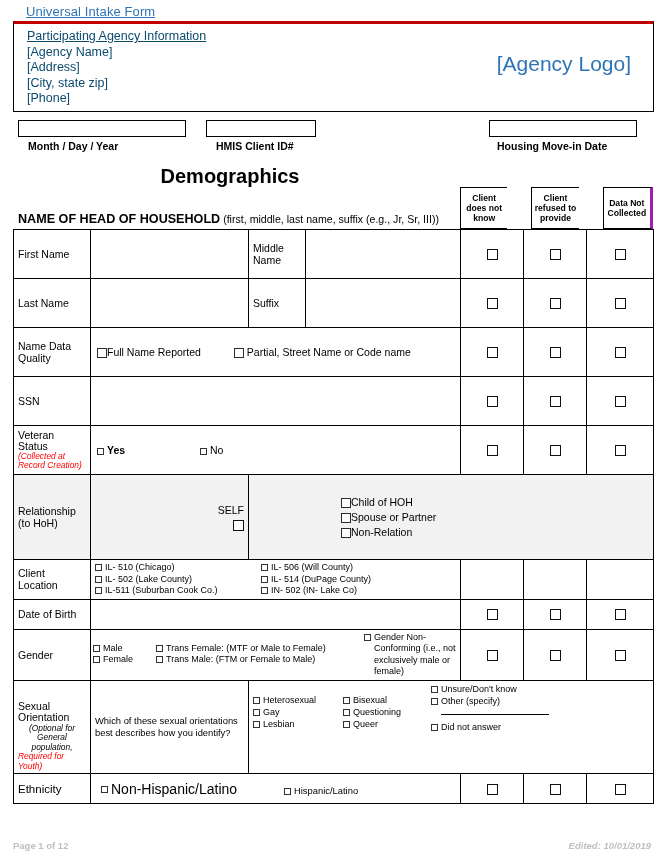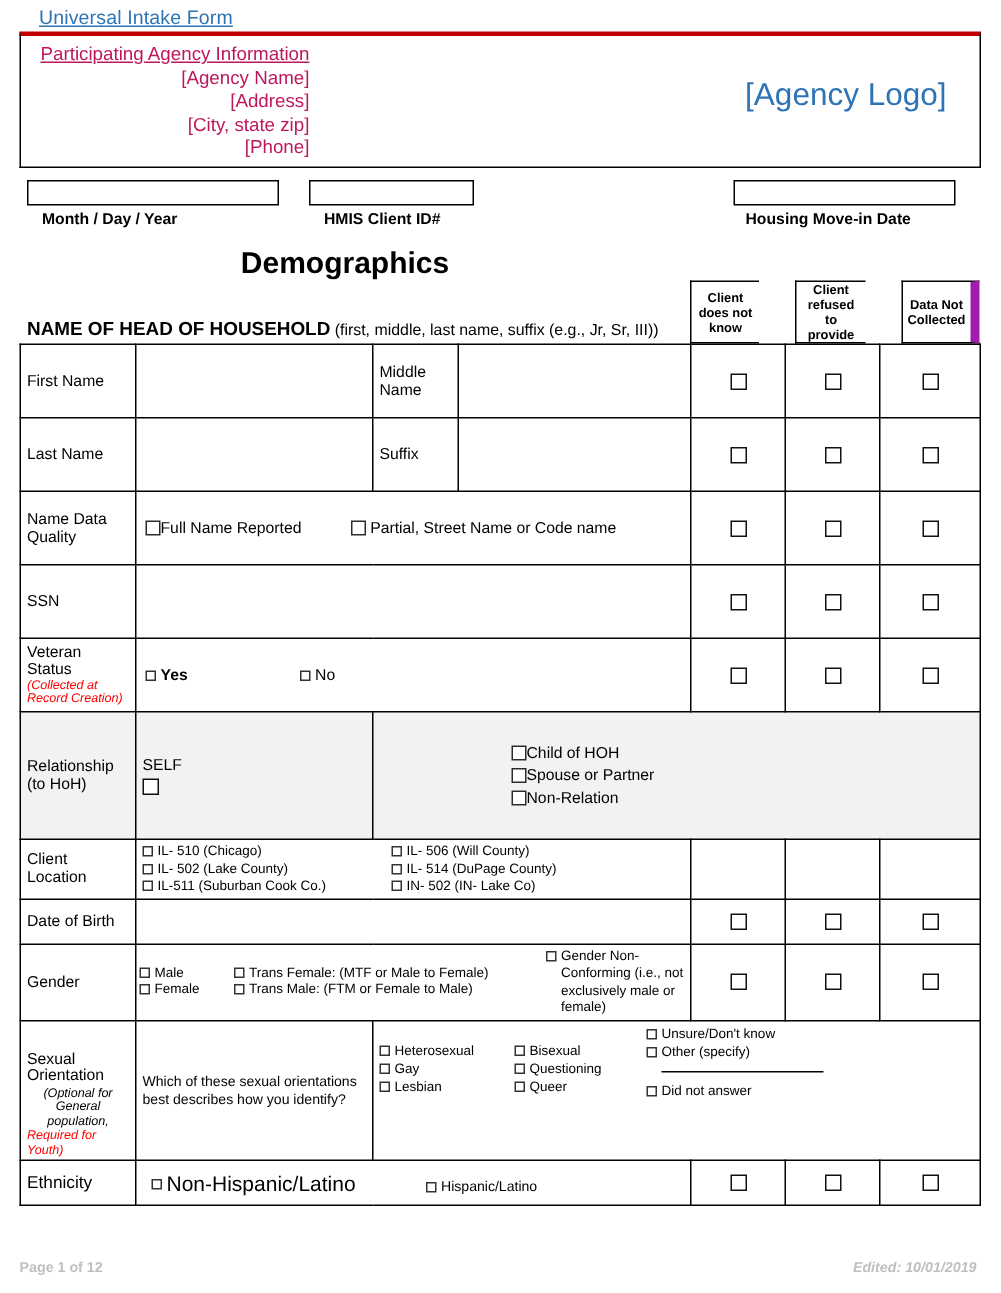--- a/index.html
+++ b/index.html
@@ -22,21 +22,21 @@
   }
   .agency-box {
     position: absolute; left: 13px; top: 21px;
     width: 641px; height: 91px;
     border: 1px solid #000;
     border-top: 3px solid #C00000;
     background: #fff;
   }
   .agency-lines {
     position: absolute; left: 13px; top: 5px;
-    font-size: 12.5px; color: #be185d; line-height: 15.6px; text-align: right;
+    font-size: 12.5px; color: #0c4a6e; line-height: 15.6px;
   }
   .agency-lines .hdr { text-decoration: underline; }
   .agency-logo {
     position: absolute; right: 22px; top: 28px;
     font-size: 21px; color: #2E74B5;
   }
 
   
   .fld-box { position: absolute; border: 1px solid #000; height: 17px; background: #fff; }
   .fld-lbl { position: absolute; font-size: 10.5px; font-weight: bold; white-space: nowrap; }
@@ -49,21 +49,21 @@
 
   
   .colhdr-wrap { position: absolute; left: 460px; top: 187px; width: 193px; height: 42px;
                  display: flex; gap: 24px; }
   .colhdr {
     flex: 1 1 0; border: 1px solid #000; border-right: none;
     font-size: 8.6px; font-weight: bold; line-height: 10px;
     display: flex; align-items: center; justify-content: center; text-align: center;
     padding: 0 2px; background: #fff;
   }
-  .colhdr:last-child { border-right: 6px solid #a21caf; }
+  .colhdr:last-child { border-right: 3px solid #a21caf; }
 
   .hoh-label {
     position: absolute; left: 18px; top: 212px;
     font-size: 10.6px; font-weight: bold; white-space: nowrap;
   }
   .hoh-label .sc { font-size: 12.6px; }
   .hoh-label .rest { font-weight: normal; font-size: 10.6px; }
 
   
   table.main {
@@ -209,21 +209,21 @@
       </td>
       <td class="cbcol"><span class="cb big"></span></td>
       <td class="cbcol"><span class="cb big"></span></td>
       <td class="cbcol"><span class="cb big"></span></td>
     </tr>
 
     <tr class="grayrow">
       <td class="rowlabel gray" style="height:85px;">
         <span>Relationship (to HoH)</span>
       </td>
-      <td class="gray" style="text-align:left; vertical-align:middle;">
+      <td class="gray" style="text-align:right; vertical-align:middle;">
         <div style="line-height:14px;">
           <span>SELF</span><br>
           <span class="cb big"></span>
         </div>
       </td>
       <td class="gray" colspan="5" style="vertical-align:middle;">
         <div style="padding-left:88px; line-height:15px;">
           <div><span class="cb"></span><span>Child of HOH</span></div>
           <div><span class="cb"></span><span>Spouse or Partner</span></div>
           <div><span class="cb"></span><span>Non-Relation</span></div>

